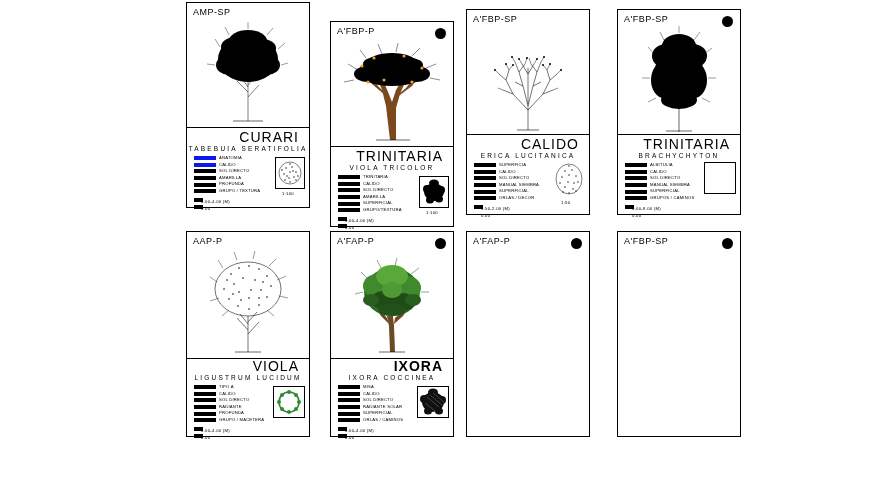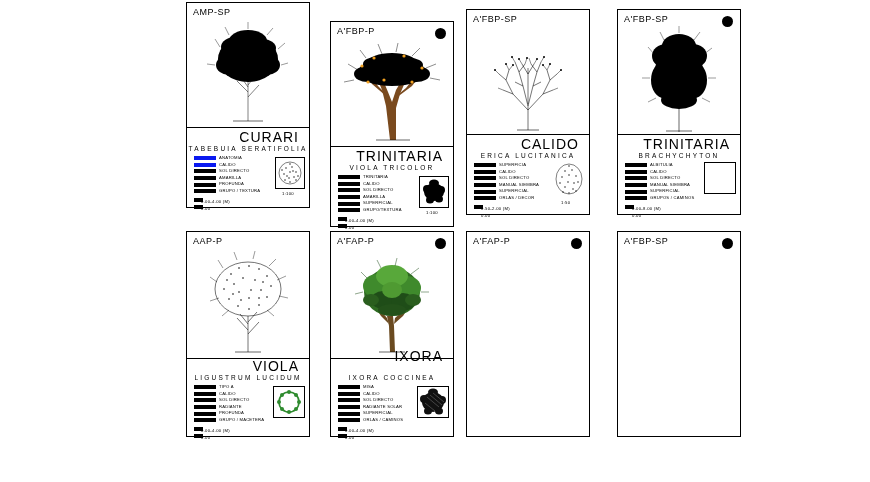--- a/index.html
+++ b/index.html
@@ -519,21 +519,21 @@
         <ellipse cx="55" cy="66" rx="14" ry="6" fill="#23511a"></ellipse>
       </g>
       <g stroke="#1f4d18" stroke-width="0.5" fill="none">
         <path d="M30 34 L24 28 M44 24 L40 16 M58 22 L60 14 M74 30 L82 24 M84 48 L92 48 M26 48 L18 50"></path>
       </g>
       <line x1="42" y1="108" x2="68" y2="108" stroke="#000" stroke-width="0.6"></line>
     </svg>
   </div>
 
   <div class="divider" style="top:126px;"></div>
-  <div class="title" style="top:116px;">IXORA</div>
+  <div class="title" style="top:126px;font-weight:bold;">IXORA</div>
   <div class="subtitle" style="top:142px;">IXORA COCCINEA</div>
 
   <div class="legend" style="top:152px;">
     <div class="legend-row">
         <span class="lbar"></span>
         <span class="ltext">MISA</span>
       </div>
     <div class="legend-row">
         <span class="lbar"></span>
         <span class="ltext">CALIDO</span>

